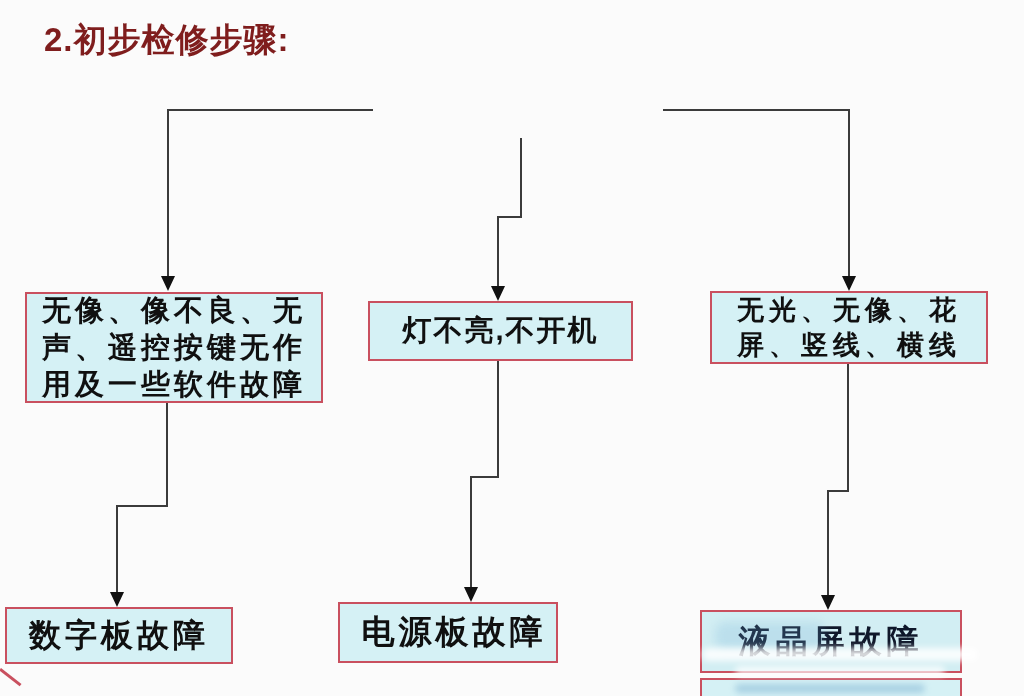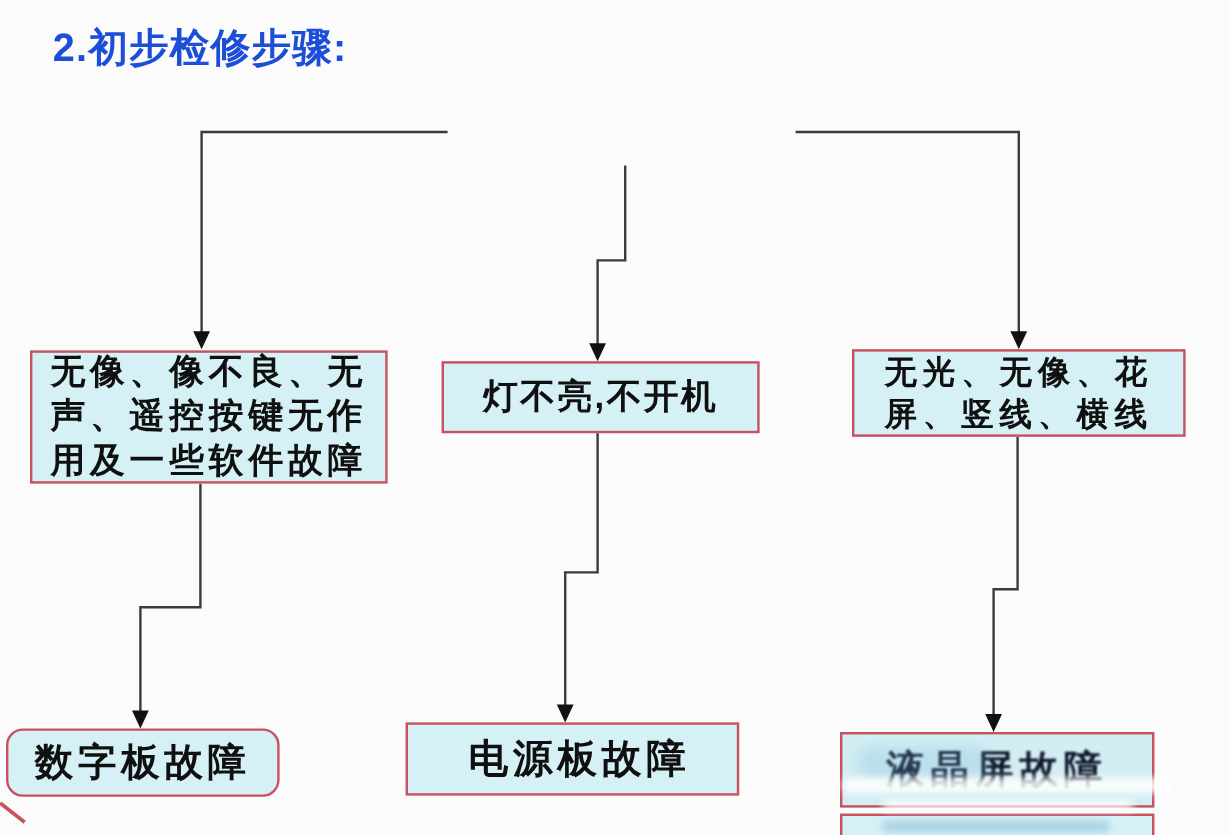--- a/index.html
+++ b/index.html
@@ -12,40 +12,40 @@
     width:1024px; height:696px;
     overflow:hidden;
     background:#fbfbfb;
   }
   #flow-svg {
     position:absolute; left:0; top:0;
     pointer-events:none;
   }
   .page-title {
     position:absolute; left:44px; top:18px;
-    font-size:33px; font-weight:bold; color:#1d4ed8;
+    font-size:33px; font-weight:bold; color:#7f1d1d;
     letter-spacing:1px;
   }
   .node {
     position:absolute;
     background:#d5f1f5;
     border:2px solid #c9505f;
     color:#101010;
     font-weight:bold;
     display:flex; align-items:center; justify-content:center;
     text-align:center;
     line-break:anywhere;
     word-break:break-all;
   }
   #box-root        { left:373px; top:84px;  width:291px; height:54px;  font-size:44px; letter-spacing:9px; }
   #box-sym-left    { left:25px;  top:292px; width:298px; height:111px; font-size:29px; letter-spacing:4px; line-height:37px; padding:0 2px; }
   #box-sym-mid     { left:368px; top:301px; width:265px; height:60px;  font-size:29px; letter-spacing:2px;text-align:right; }
   #box-sym-right   { left:710px; top:291px; width:278px; height:73px;  font-size:27px; letter-spacing:5px; line-height:35px; padding:0 14px; }
-  #box-res-left    { left:5px;   top:607px; width:228px; height:57px;  font-size:32px; letter-spacing:4px;border-radius:14px; }
-  #box-res-mid     { left:338px; top:602px; width:278px; height:61px;  font-size:33px; letter-spacing:4px;padding-left:12px; }
+  #box-res-left    { left:5px;   top:607px; width:228px; height:57px;  font-size:32px; letter-spacing:4px; }
+  #box-res-mid     { left:338px; top:602px; width:220px; height:61px;  font-size:33px; letter-spacing:4px;padding-left:12px; }
   #box-res-right   { left:700px; top:610px; width:262px; height:63px;  font-size:32px; letter-spacing:5px;
                      background:#d2eef3; }
   #box-res-right .lcd-label {
     color:#0f172a;
     filter:blur(0.7px);
   }
   #box-partial     { left:700px; top:678px; width:262px; height:26px; }
   
   .smudge {
     position:absolute; pointer-events:none;

